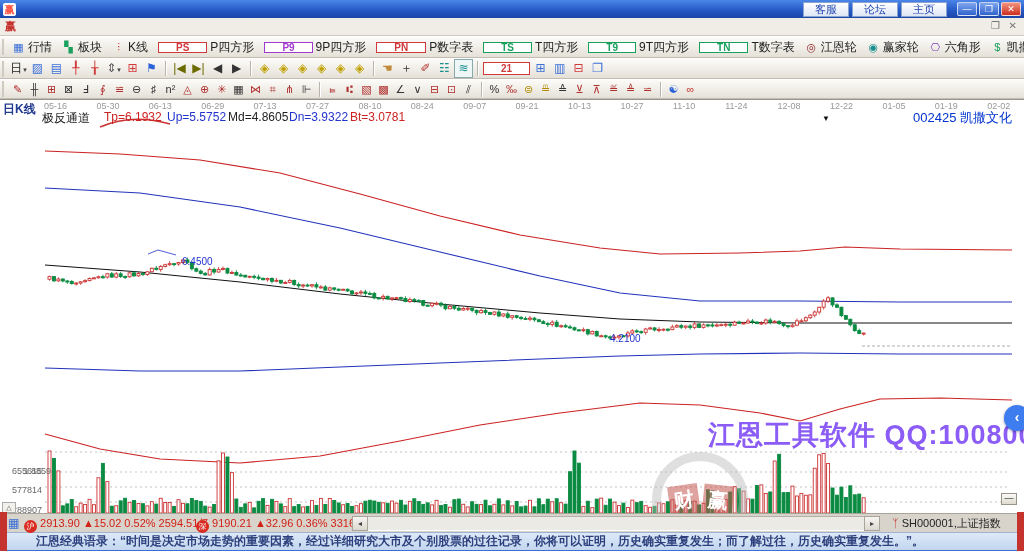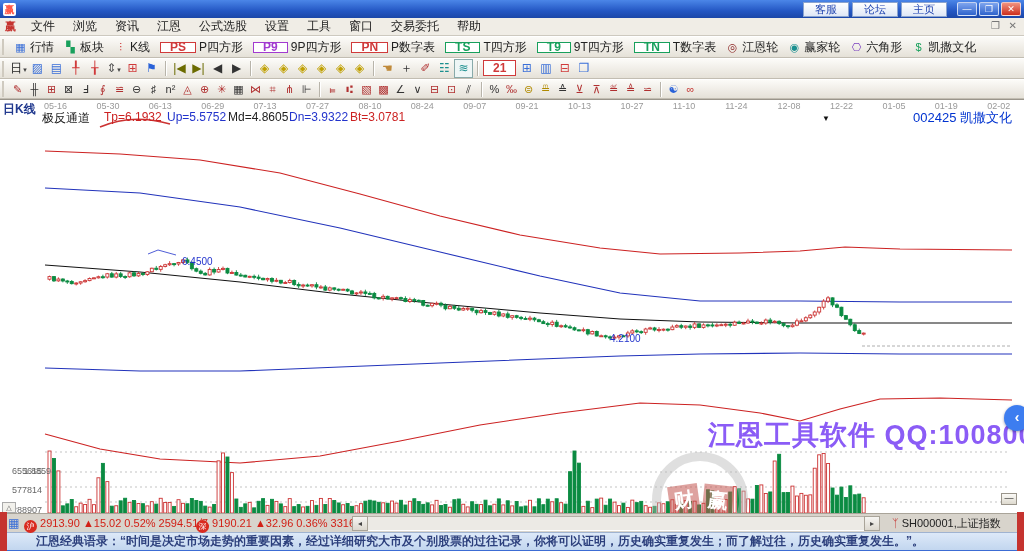--- a/index.html
+++ b/index.html
@@ -31,21 +31,21 @@
   
   .tb { display:flex; align-items:center; background:linear-gradient(#fcfbf8,#e5e1d8);
     border-bottom:1px solid #c2bdb2; border-top:1px solid #fff; overflow:hidden; white-space:nowrap; }
   .tb1 { height:22px; }
   .tb2 { height:21px; }
   .tb3 { height:20px; }
   .grip { width:4px; height:16px; border-left:2px solid #cfcabf; margin:0 3px 0 2px; }
   .sep { width:1px; height:15px; background:#b8b4aa; margin:0 4px; box-shadow:1px 0 0 #fff; }
   .tb-btn { display:flex; align-items:center; font-size:12px; color:#222; padding:0 5px; gap:3px; cursor:pointer; }
   .tb-btn .glyph { font-size:11px; width:13px; text-align:center; }
-  .badge { font-size:12px; border:1px solid currentColor; padding:0 9px; line-height:9px; font-weight:bold;
+  .badge { font-size:10px; border:1px solid currentColor; padding:0 17px; line-height:9px; font-weight:bold;
     background:#fff;text-align:center; }
   .icon-btn { min-width:19px; text-align:center; font-size:12px; line-height:19px; cursor:pointer; padding:0 1px; }
   .icon-btn.pressed { border:1px solid #8aa; background:#eef6f6; line-height:17px; }
   .caret { font-size:7px; color:#444; margin-left:1px; }
   .draw-btn { min-width:17px; text-align:center; font-size:11px; line-height:18px; cursor:pointer; }
   
   .chart-wrap { position:relative; width:1024px; height:414px; background:#fff;
     border-top:1px solid #9a958b; overflow:hidden; }
   .chart-wrap svg { position:absolute; left:0; top:0; }
   .pane-label { position:absolute; left:3px; top:1px; color:#223a8f; font-weight:bold; font-size:12px; }
@@ -103,32 +103,20 @@
     <span class="tb-link">主页</span>
     <span style="width:8px"></span>
     <span class="winbtn min">—</span>
     <span class="winbtn res">❐</span>
     <span class="winbtn close">✕</span>
   </span>
 </div>
 
 <div class="menubar">
   <span class="menu-logo">赢</span>
-  <span id="menu-items" style="display: inline-flex;">
-      <span class="menu-item">文件</span>
-      <span class="menu-item">浏览</span>
-      <span class="menu-item">资讯</span>
-      <span class="menu-item">江恩</span>
-      <span class="menu-item">公式选股</span>
-      <span class="menu-item">设置</span>
-      <span class="menu-item">工具</span>
-      <span class="menu-item">窗口</span>
-      <span class="menu-item">交易委托</span>
-      <span class="menu-item">帮助</span>
-    </span>
   <span class="mdi-ctrl">❐ ✕</span>
 </div>
 
 <div class="tb tb1">
   <span class="grip"></span>
   <span id="tb1-items" style="display:flex;align-items:center;">
       <span class="tb-btn">
         <span class="glyph" style="color: rgb(58, 111, 216);">▦</span>
         <span>行情</span>
       </span>

